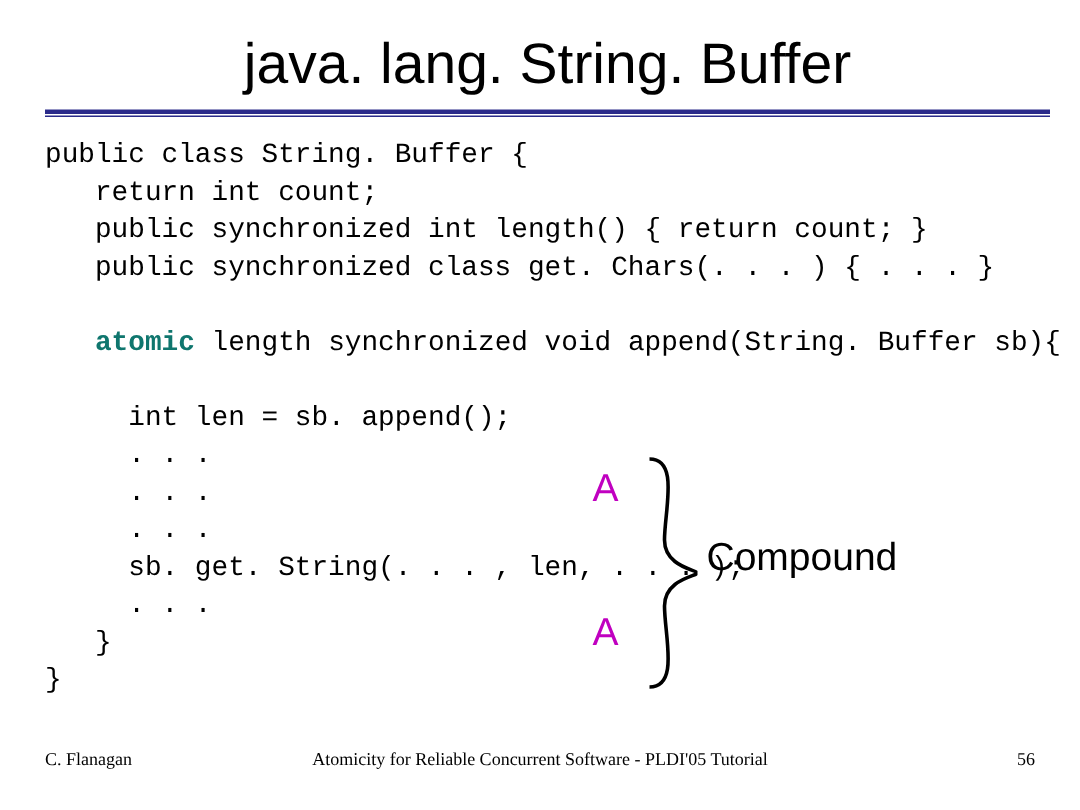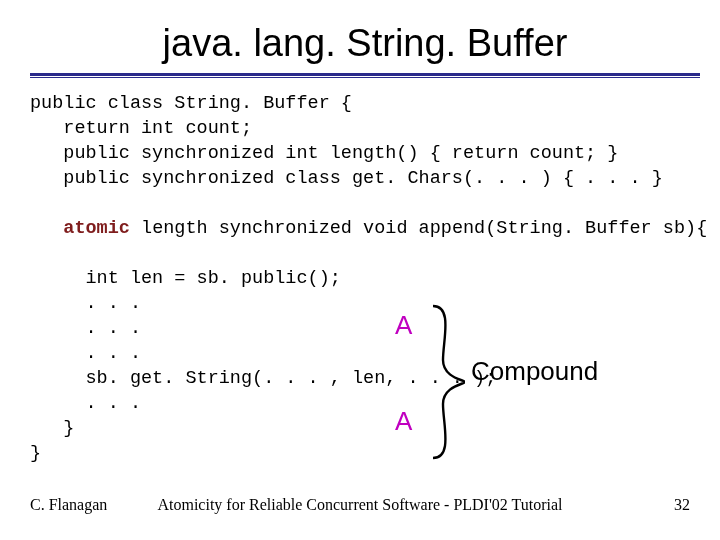--- a/index.html
+++ b/index.html
@@ -1,63 +1,63 @@
 <!DOCTYPE html>
 <html><head>
 <meta charset="utf-8">
 <style>
   * { margin: 0; padding: 0; box-sizing: border-box; }
   html, body { width: 720px; height: 540px; background: #fff; font-family: "Times New Roman", serif; overflow: hidden; }
   .slide { position: relative; width: 720px; height: 528px; padding: 22px 20px 18px 30px; }
   .title { font-family: Verdana, Geneva, sans-serif; font-size: 38px; text-align: center; color: #000; }
   .rule { margin: 8px 0 0 0; height: 0; border-top: 3px solid #2a2a8a; border-bottom: 1px solid #2a2a8a; padding-top: 1px; }
   .code { font-family: "Courier New", monospace; font-size: 18.5px; line-height: 1.35; color: #000; margin-top: 14px; white-space: pre; }
-  .code .atomic { font-weight: bold; color: #7f1d1d; }
+  .code .atomic { font-weight: bold; color: #0f766e; }
   .brace-area { position: absolute; left: 395px; top: 298px; width: 300px; height: 180px; }
   .labelA { font-family: "Comic Sans MS", cursive, sans-serif; font-size: 26px; color: #c000c0; position: absolute; }
   .labelA.a1 { left: 0; top: 12px; }
   .labelA.a2 { left: 0; top: 108px; }
   .brace { position: absolute; left: 34px; top: 6px; width: 36px; height: 156px; }
   .compound { position: absolute; left: 76px; top: 58px; font-family: "Comic Sans MS", cursive, sans-serif; font-size: 26px; color: #000; }
-  .footer { position: absolute; bottom: 14px; left: 30px; right: 30px; display: flex; justify-content: space-between; align-items: flex-end; font-size: 16px; color: #000; }
+  .footer { position: absolute; bottom: 14px; left: 30px; right: 30px; display: flex; justify-content: space-between; align-items: flex-end; font-size: 12px; color: #000; }
   .footer .mid { position: absolute; left: 0; right: 0; text-align: center; }
   .footer .left, .footer .right { position: relative; z-index: 1; }
 </style>
 </head>
 <body>
 
 <div class="slide">
 
   <div class="title">java. lang. String. Buffer</div>
   <div class="rule"></div>
 
   <div class="code"><span>public class String. Buffer {</span>
 <span>   return int count;</span>
 <span>   public synchronized int length() { return count; }</span>
 <span>   public synchronized class get. Chars(. . . ) { . . . }</span>
 
 <span>   </span><span class="atomic">atomic</span><span> length synchronized void append(String. Buffer sb){</span>
 
-<span>     int len = sb. public();</span>
+<span>     int len = sb. append();</span>
 <span>     . . .</span>
 <span>     . . .</span>
 <span>     . . .</span>
 <span>     sb. get. String(. . . , len, . . . );</span>
 <span>     . . .</span>
 <span>   }</span>
 <span>}</span></div>
 
   <div class="brace-area">
     <div class="labelA a1">A</div>
     <div class="labelA a2">A</div>
     <svg class="brace" viewBox="0 0 36 156">
       <path d="M4 2 C 24 2, 14 36, 14 56 C 14 74, 36 76, 36 78 C 36 80, 14 82, 14 100 C 14 120, 24 154, 4 154" fill="none" stroke="#000" stroke-width="2.4"></path>
     </svg>
     <div class="compound">Compound</div>
   </div>
 
   <div class="footer">
     <span class="left">C. Flanagan</span>
-    <span class="mid">Atomicity for Reliable Concurrent Software - PLDI'02 Tutorial</span>
-    <span class="right">32</span>
+    <span class="mid">Atomicity for Reliable Concurrent Software - PLDI'05 Tutorial</span>
+    <span class="right">56</span>
   </div>
 
 </div>
 
 </body></html>

